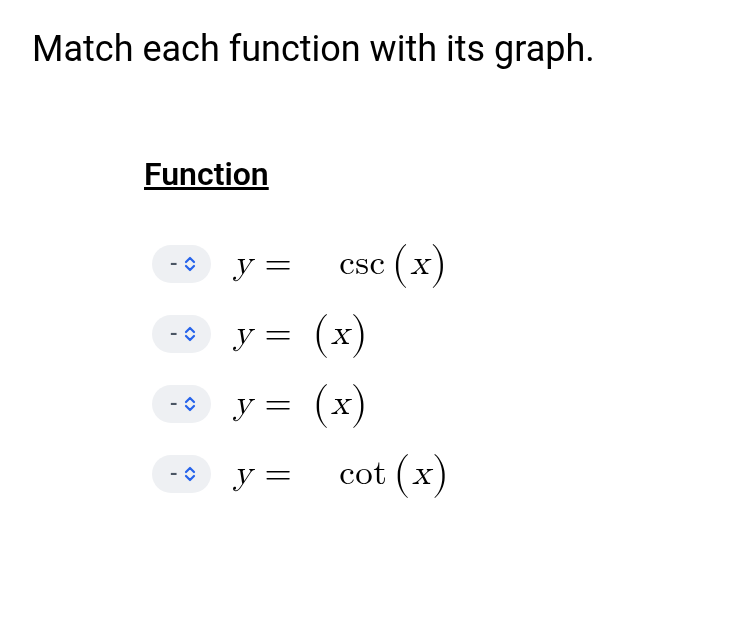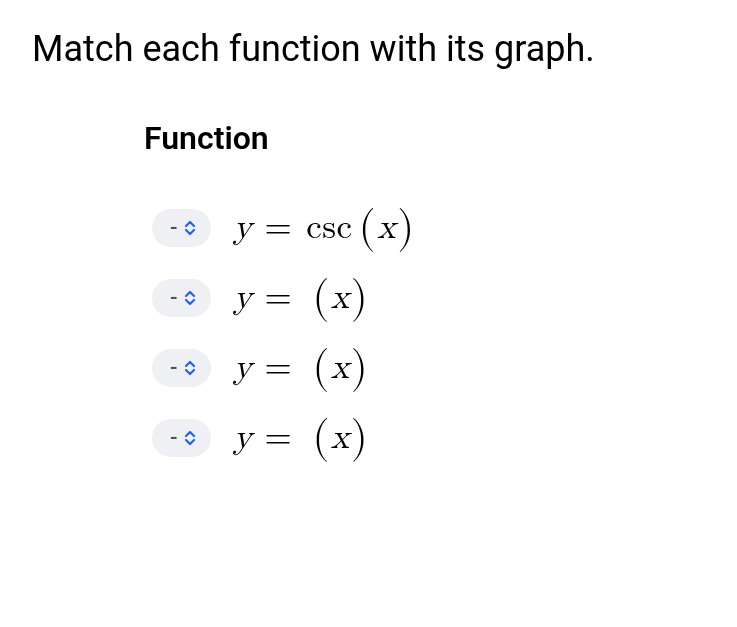--- a/index.html
+++ b/index.html
@@ -12,27 +12,28 @@
       background: #ffffff;
       width: 737px;
       height: 627px;
       padding: 28px 32px;
       color: #000;
     }
     .prompt {
       font-size: 36px;
       font-weight: 400;
       line-height: 1.2;
-      margin-bottom: 48px;
+      margin-bottom: 84px;
     }
     .section-title {
       font-size: 32px;
       font-weight: 600;
       margin-left: 112px;
       margin-bottom: 50px;
+      text-decoration: underline;
     }
     .items {
       margin-left: 120px;
     }
     .item-row {
       display: flex;
       align-items: center;
       margin-bottom: 28px;
     }
     .selector {
@@ -78,20 +79,21 @@
     }
     .formula .yvar {
       font-style: italic;
       margin-right: 12px;
     }
     .formula .eq {
       margin-right: 14px;
     }
     .formula .fname {
       font-style: normal;
+      margin-left: 33px;
     }
     .formula .paren {
       font-size: 44px;
       line-height: 0;
       position: relative;
     }
     .formula .xvar {
       font-style: italic;
       margin: 0 1px;
     }
@@ -180,19 +182,20 @@
             <polyline points="3,6 7,2 11,6"></polyline>
           </svg>
         <svg viewBox="0 0 14 8">
             <polyline points="3,2 7,6 11,2"></polyline>
           </svg>
       </span>
     </div>
     <span class="formula">
       <span class="yvar">y</span>
       <span class="eq">=</span>
+      <span class="fname">cot</span>
       <span class="paren lp">(</span>
       <span class="xvar">x</span>
       <span class="paren">)</span>
     </span>
   </div>
 
 </div>
 
 </body></html>

